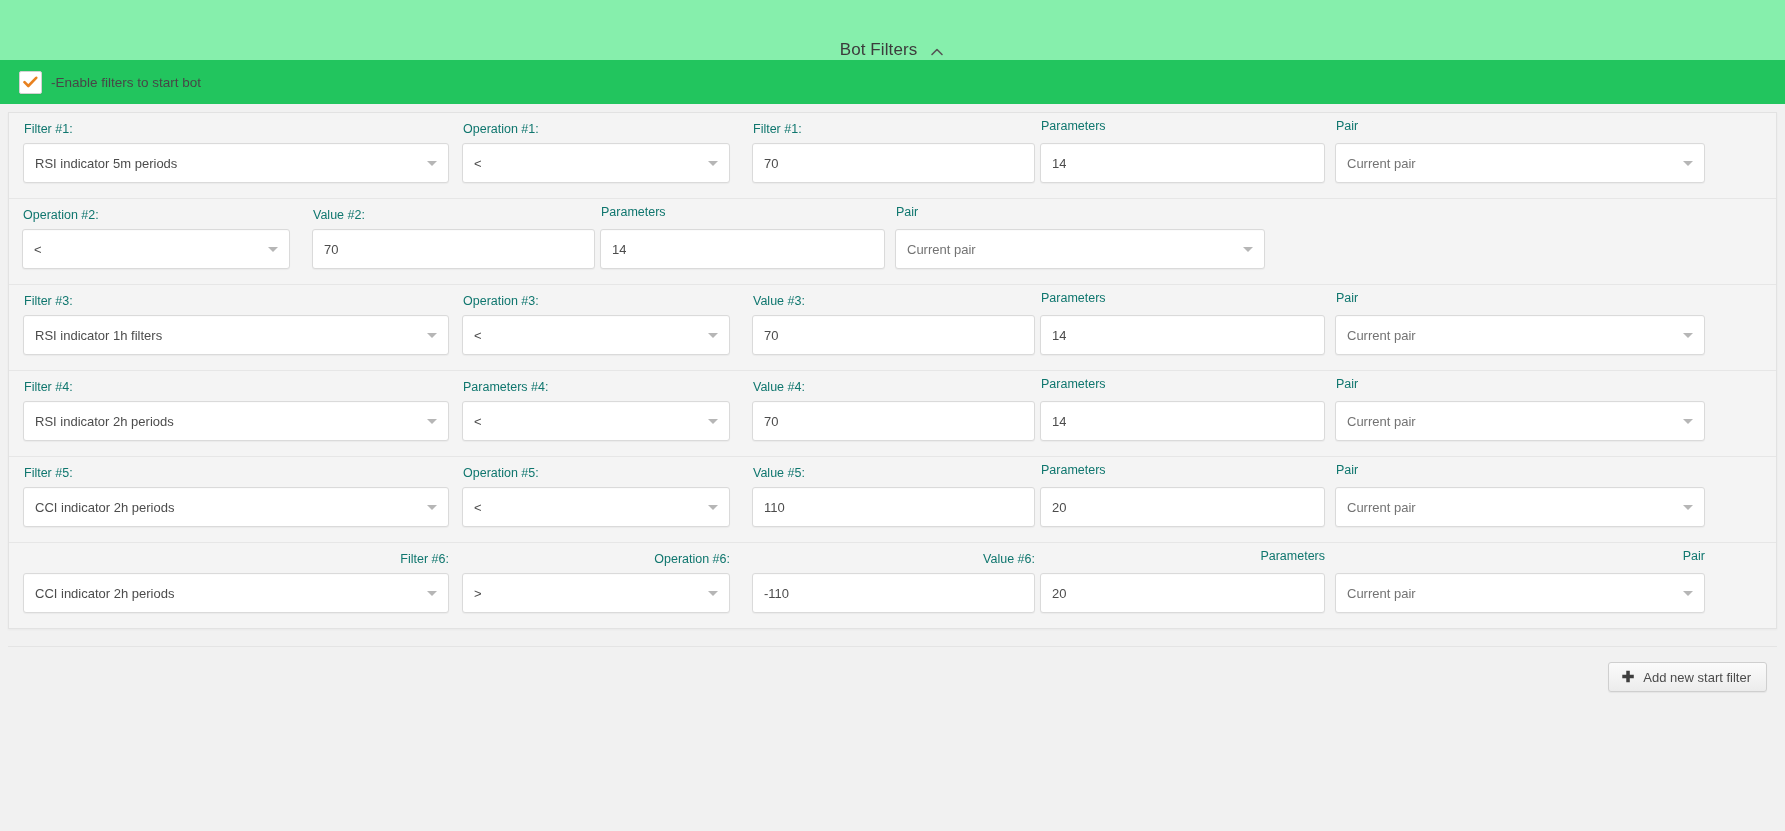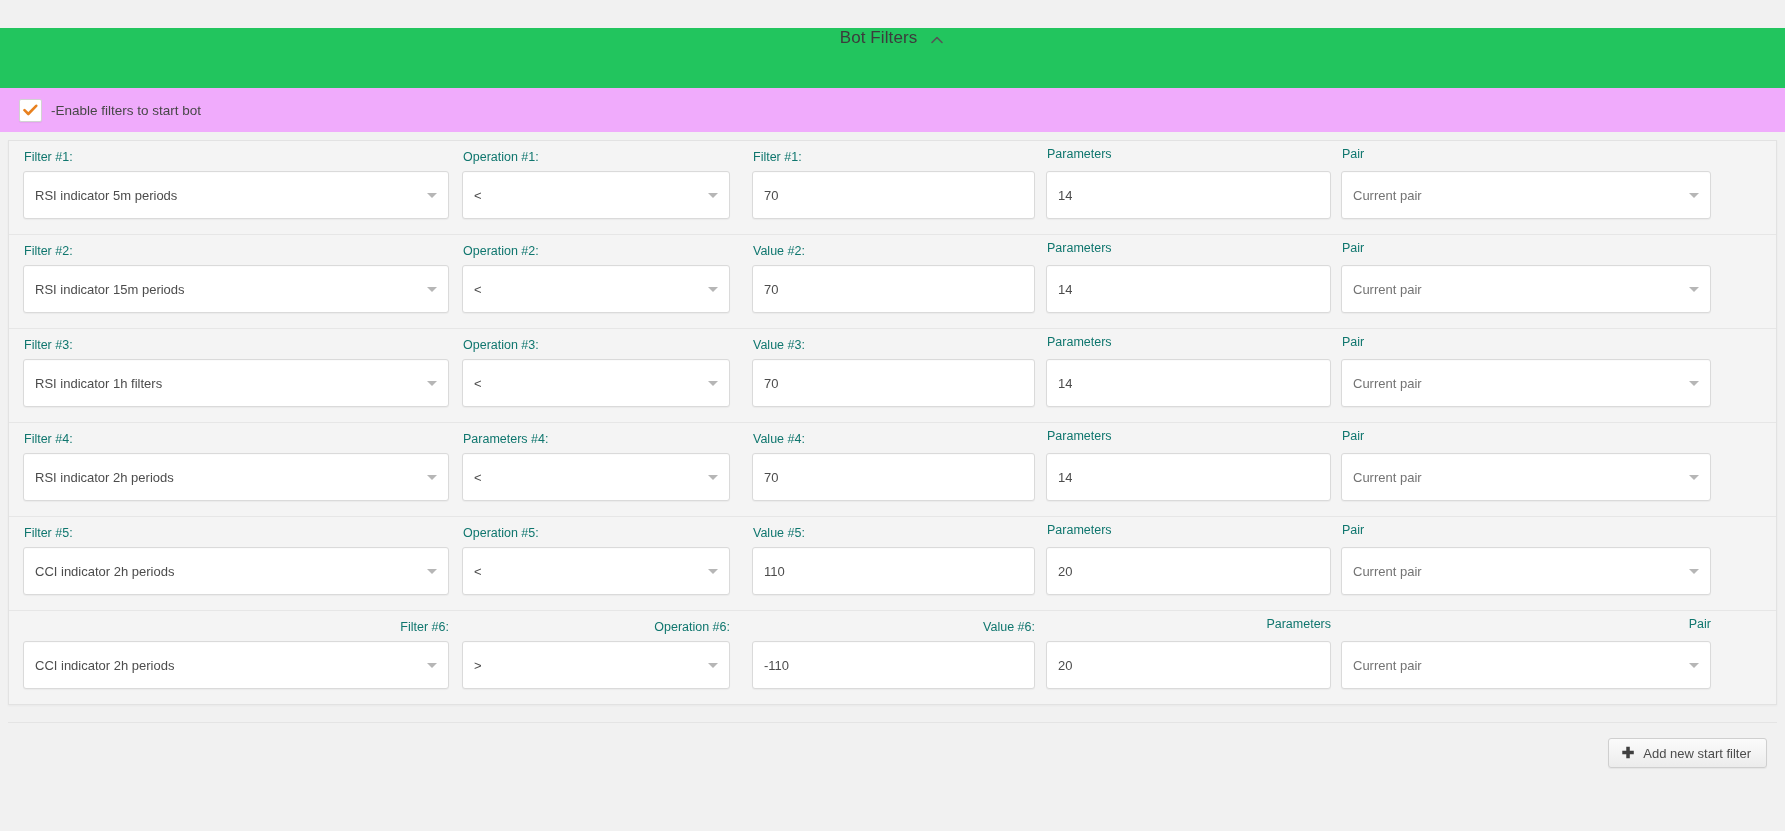--- a/index.html
+++ b/index.html
@@ -14,24 +14,23 @@
     font-size: 13px;
     color: #4a4a4a;
     overflow: hidden;
     position: relative;
   }
 
   
   .panel-header {
     height: 60px;
     display: flex;
-    align-items: flex-start;
+    align-items: flex-end;
     justify-content: center;
-    background: #22c55e;
-    margin-top: 28px;
+    background: #86efac;
   }
   .panel-header-title {
     font-size: 17px;
     color: #3c3c3c;
     letter-spacing: .1px;
   }
   .chevron-up {
     display: inline-block;
     width: 16px;
     height: 16px;
@@ -40,21 +39,21 @@
     top: 2px;
   }
   .chevron-up svg { display: block; }
 
   
   .enable-row {
     display: flex;
     align-items: center;
     padding: 0 0 0 19px;
     height: 44px;
-    background: #f0abfc;
+    background: #22c55e;
   }
   .checkbox {
     width: 21px;
     height: 21px;
     border: 1px solid #d2d2d2;
     background: #ffffff;
     border-radius: 2px;
     box-shadow: 0 1px 1px rgba(0,0,0,.05);
     display: flex;
     align-items: center;
@@ -84,36 +83,36 @@
     padding: 9px 0 15px 0;
     background: #f4f4f4;
     position: relative;
   }
   .filter-row:last-child { border-bottom: 1px solid #e2e2e2; text-align: right; }
 
   .col { position: relative; }
   .col-filter     { width: 426px; margin-left: 14px; }
   .col-operation  { width: 268px; margin-left: 13px; }
   .col-value      { width: 283px; margin-left: 22px; }
-  .col-parameters { width: 285px; margin-left: 11px; }
+  .col-parameters { width: 285px; margin-left: 5px; }
   .col-pair       { width: 370px; margin-left: 10px; }
 
   .field-label {
     display: block;
     font-size: 12.5px;
     color: #0f766e;
     padding-left: 1px;
     margin-bottom: 7px;
     white-space: nowrap;
   }
   .label-lift { margin-top: -3px; margin-bottom: 10px; }
 
   .control {
     position: relative;
-    height: 48px;
+    height: 40px;
     background: #ffffff;
     border: 1px solid #dadada;
     border-radius: 3px;
     box-shadow: inset 0 1px 1px rgba(0,0,0,.02), 0 1px 1px rgba(0,0,0,.04);
     display: flex;
     align-items: center;
     box-sizing: border-box;
   }
   .control .text {
     padding-left: 11px;
@@ -225,27 +224,20 @@
     <div class="col col-pair">
       <span class="field-label label-lift">Pair</span>
       <div class="control">
         <span class="text placeholder">Current pair</span>
         <span class="caret"></span>
       </div>
     </div>
   </div>
 
   <div class="filter-row">
-    <div class="col col-filter">
-      <span class="field-label">Filter #2:</span>
-      <div class="control">
-        <span class="text">RSI indicator 15m periods</span>
-        <span class="caret"></span>
-      </div>
-    </div>
     <div class="col col-operation">
       <span class="field-label">Operation #2:</span>
       <div class="control">
         <span class="text">&lt;</span>
         <span class="caret"></span>
       </div>
     </div>
     <div class="col col-value">
       <span class="field-label">Value #2:</span>
       <div class="control">

